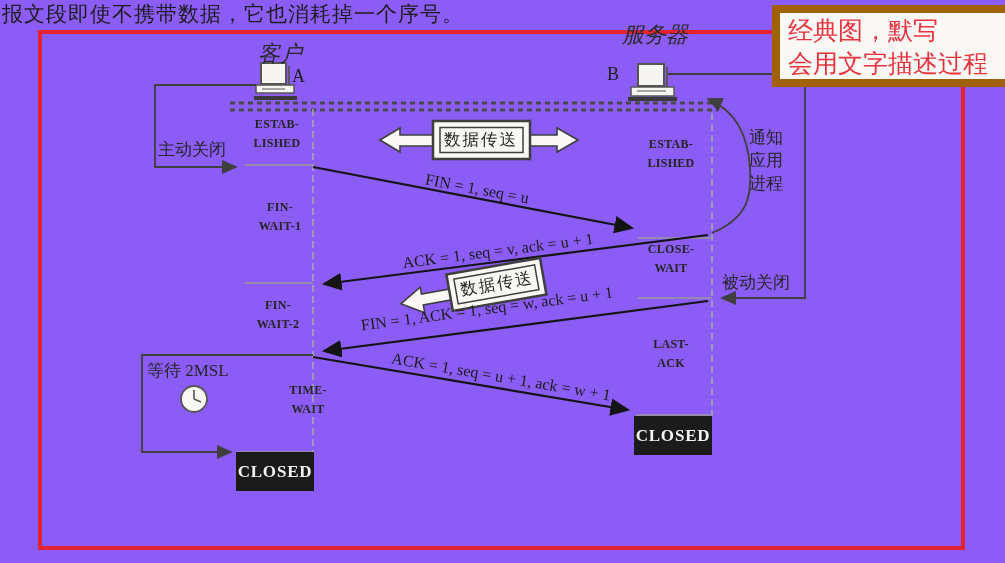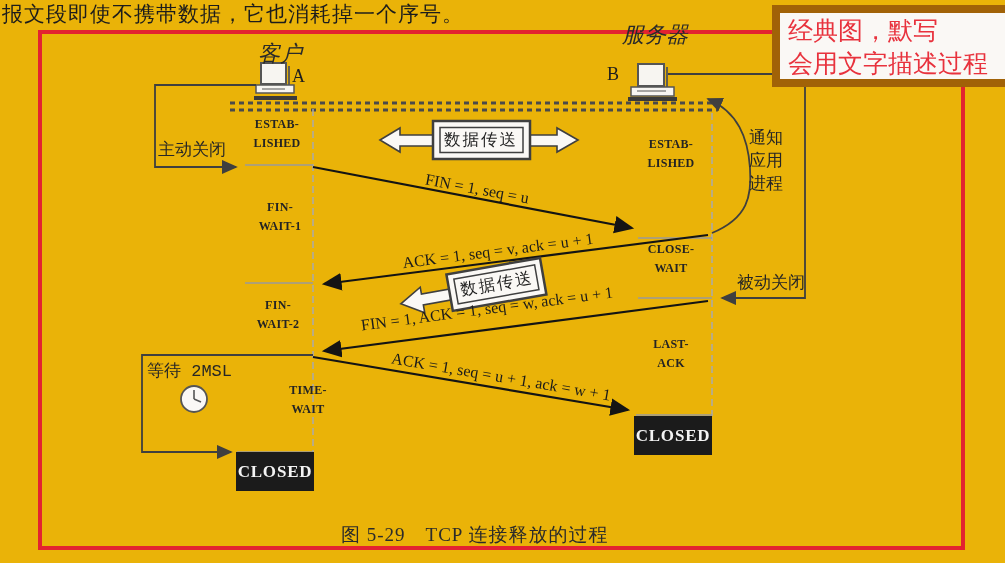--- a/index.html
+++ b/index.html
@@ -1,18 +1,18 @@
 <!DOCTYPE html>
 <html><head>
 <meta charset="utf-8">
 <style>
   html,body{margin:0;padding:0;background:#e9e7e3;}
   .screen{
     position:relative;width:1005px;height:563px;overflow:hidden;
-    background:#eab308;
+    background:#8b5cf6;
     font-family:"Liberation Serif","DejaVu Serif",serif;
     color:#222;
   }
   .abs{position:absolute;}
   .top-text{left:2px;top:0px;font-size:21px;letter-spacing:1px;color:#1c1c1c;white-space:nowrap;}
   .fig-border{left:38px;top:30px;width:919px;height:512px;border:4px solid #e32330;z-index:1;}
   .annot{
     left:772px;top:5px;width:217px;height:65px;border:8px solid #a16207;
     background:#faf8f5;z-index:3;padding:1px 0 0 8px;
   }
@@ -167,29 +167,28 @@
 
   <div class="abs lbl state" style="left:671px;top:135px;">ESTAB-
 LISHED</div>
   <div class="abs lbl state" style="left:671px;top:240px;">CLOSE-
 WAIT</div>
   <div class="abs lbl state" style="left:671px;top:335px;">LAST-
 ACK</div>
   <div class="abs closed-box" style="left:634px;top:416px;">CLOSED</div>
 
   <div class="abs lbl cn" style="left:158px;top:138px;">主动关闭</div>
-  <div class="abs lbl cn" style="left:737px;top:271px;">被动关闭</div>
+  <div class="abs lbl cn" style="left:722px;top:271px;">被动关闭</div>
   <div class="abs lbl cn" style="left:749px;top:126px;line-height:23px;">通知
 应用
 进程</div>
-  <div class="abs lbl cn" style="left:147px;top:359px;font-family:Liberation Mono, monospace;">等待 2MSL</div>
+  <div class="abs lbl cn" style="left:147px;top:359px;">等待 2MSL</div>
 
   <div class="abs msg" style="left:477px;top:189px;transform:translate(-50%,-50%) rotate(10.5deg);">FIN = 1, seq = u</div>
   <div class="abs msg" style="left:498px;top:251px;transform:translate(-50%,-50%) rotate(-7.3deg);">ACK = 1, seq = v, ack = u + 1</div>
   <div class="abs msg" style="left:487px;top:309px;transform:translate(-50%,-50%) rotate(-7.5deg);">FIN = 1, ACK = 1, seq = w, ack = u + 1</div>
   <div class="abs msg" style="left:501px;top:377px;transform:translate(-50%,-50%) rotate(9.7deg);">ACK = 1, seq = u + 1, ack = w + 1</div>
 
   <div class="abs dt-label" style="left:481px;top:140px;transform:translate(-50%,-50%);">数据传送</div>
   <div class="abs dt-label" style="left:497px;top:284px;transform:translate(-50%,-50%) rotate(-10deg);">数据传送</div>
 
-  <div class="abs caption">图 5-29　TCP 连接释放的过程</div>
 
 </div>
 
 </body></html>

